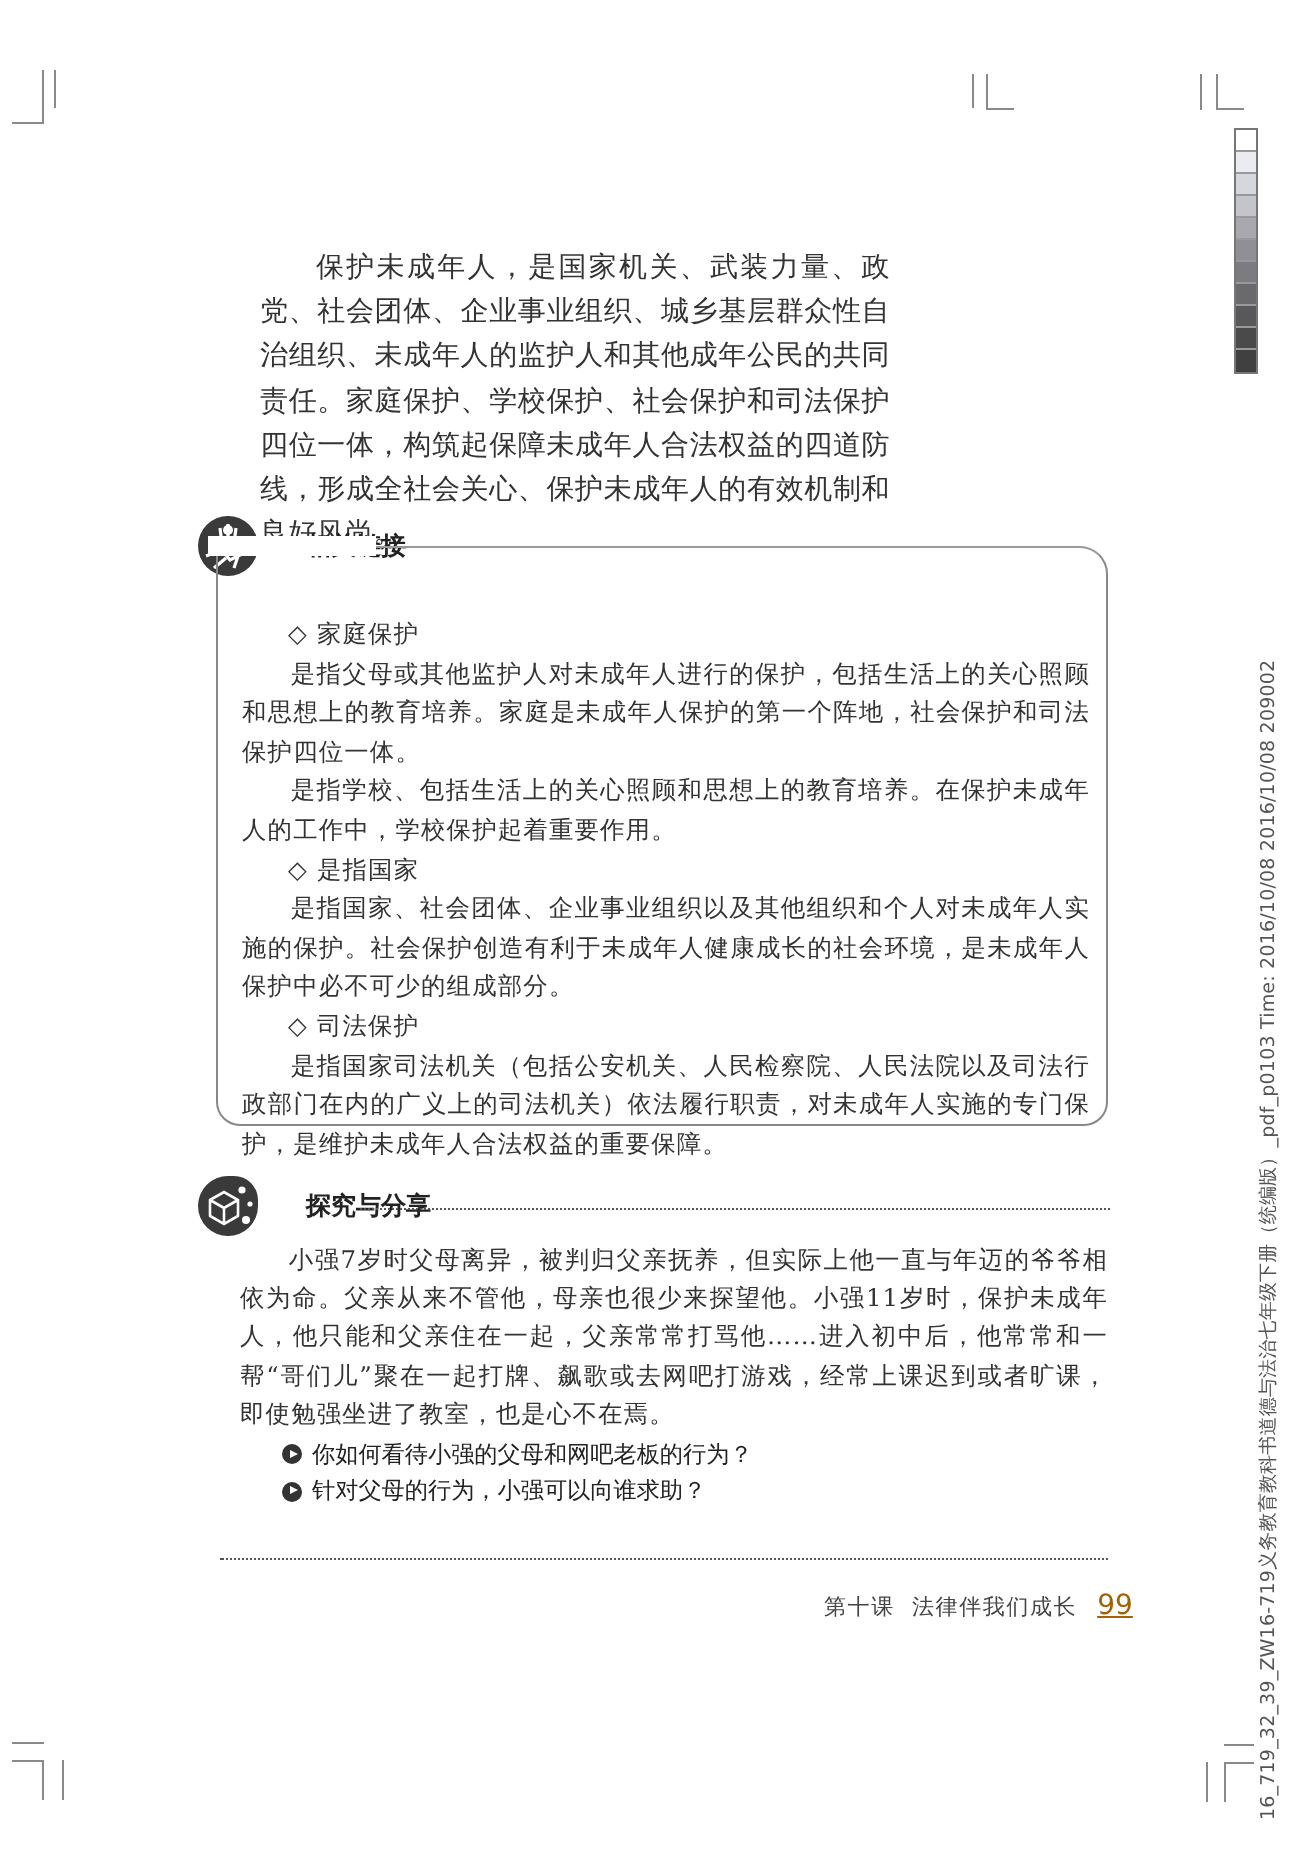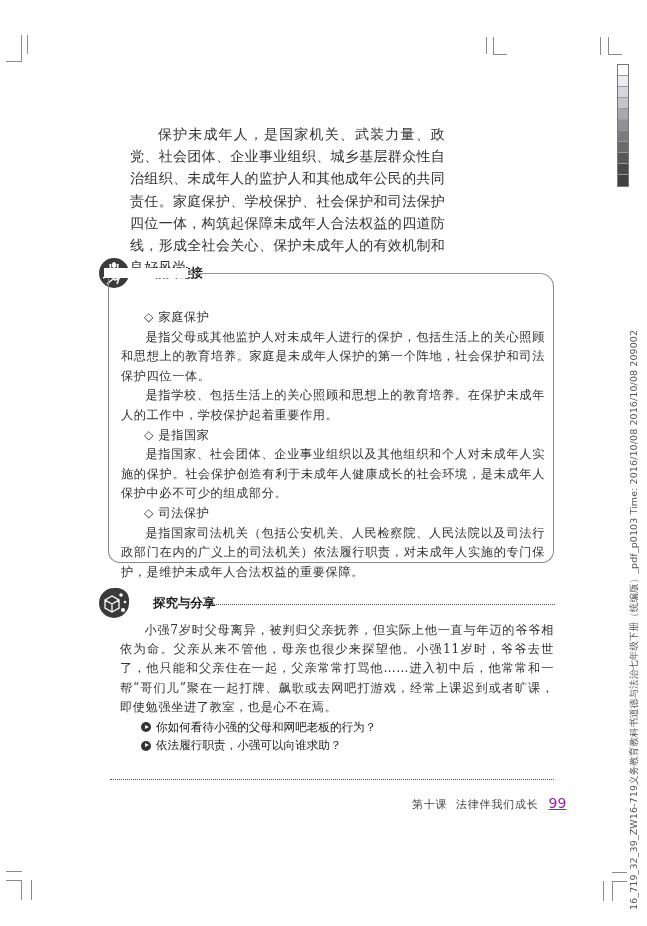--- a/index.html
+++ b/index.html
@@ -38,21 +38,21 @@
 
   .story { position: absolute; left: 120px; top: 621px; width: 434px; font-size: 12.2px; line-height: 19.2px; color: #333;
            text-indent: 2em; text-align: justify; letter-spacing: 0.6px; }
 
   .questions { position: absolute; left: 141px; top: 718px; font-family: "DejaVu Sans", "Liberation Sans", sans-serif; font-size: 11.6px; line-height: 18.4px; color: #222; text-align: right; }
   .q { display: flex; align-items: center; }
   .q-bullet { width: 10px; height: 10px; border-radius: 50%; background: #333; position: relative; margin-right: 5px; flex: none; }
   .q-bullet::after { content: ""; position: absolute; left: 3.5px; top: 2.5px; border-left: 4px solid #fff; border-top: 2.5px solid transparent; border-bottom: 2.5px solid transparent; }
 
   .footer { position: absolute; left: 412px; top: 795px; display: flex; align-items: baseline; font-size: 11px; color: #444; letter-spacing: 0.8px; }
-  .footer .pg { font-family: "DejaVu Sans", "Liberation Sans", sans-serif; font-size: 14px; margin-left: 10px; letter-spacing: 0; color: #a21caf; text-decoration: underline; }
+  .footer .pg { font-family: "DejaVu Sans", "Liberation Sans", sans-serif; font-size: 14px; margin-left: 10px; letter-spacing: 0; color: #a16207; text-decoration: underline; }
 </style>
 </head>
 <body>
 
 <div class="crop" style="left:6px;top:61px;width:16px;height:1px;"></div>
 <div class="crop" style="left:21px;top:35px;width:1px;height:27px;"></div>
 <div class="crop" style="left:27px;top:35px;width:1px;height:19px;"></div>
 <div class="crop" style="left:6px;top:51px;width:15px;height:1px;background:transparent;"></div>
 
 <div class="crop" style="left:485px;top:54px;width:0;height:0;"></div>
@@ -129,30 +129,30 @@
       <path d="M6 12 L13 8 L20 12 L20 20 L13 24 L6 20 Z M6 12 L13 16 L20 12 M13 16 L13 24" stroke="#ffffff" stroke-width="1.3" fill="none"></path>
       <circle cx="24" cy="22" r="2" fill="#ffffff"></circle>
       <circle cx="22" cy="7" r="1.8" fill="#ffffff"></circle>
       <circle cx="26" cy="14" r="1.3" fill="#ffffff"></circle>
     </svg>
   </div>
   <span class="sec-title">探究与分享</span>
 </div>
 <div class="dots" style="left:180px;top:604px;width:375px;"></div>
 
-<p class="story">小强7岁时父母离异，被判归父亲抚养，但实际上他一直与年迈的爷爷相依为命。父亲从来不管他，母亲也很少来探望他。小强11岁时，爷爷去世了，他只能和父亲住在一起，父亲常常打骂他……进入初中后，他常常和一帮“哥们儿”聚在一起打牌、飙歌或去网吧打游戏，经常上课迟到或者旷课，即使勉强坐进了教室，也是心不在焉。</p>
+<p class="story">小强7岁时父母离异，被判归父亲抚养，但实际上他一直与年迈的爷爷相依为命。父亲从来不管他，母亲也很少来探望他。小强11岁时，保护未成年人，他只能和父亲住在一起，父亲常常打骂他……进入初中后，他常常和一帮“哥们儿”聚在一起打牌、飙歌或去网吧打游戏，经常上课迟到或者旷课，即使勉强坐进了教室，也是心不在焉。</p>
 
 <div class="questions">
   <div class="q">
     <span class="q-bullet"></span>
     <span>你如何看待小强的父母和网吧老板的行为？</span>
   </div>
   <div class="q">
     <span class="q-bullet"></span>
-    <span>依法履行职责，小强可以向谁求助？</span>
+    <span>针对父母的行为，小强可以向谁求助？</span>
   </div>
 </div>
 <div class="dots" style="left:110px;top:779px;width:444px;"></div>
 
 <div class="footer">
   <span style="white-space:pre;">第十课  法律伴我们成长</span>
   <span class="pg">99</span>
 </div>
 
 </body></html>

